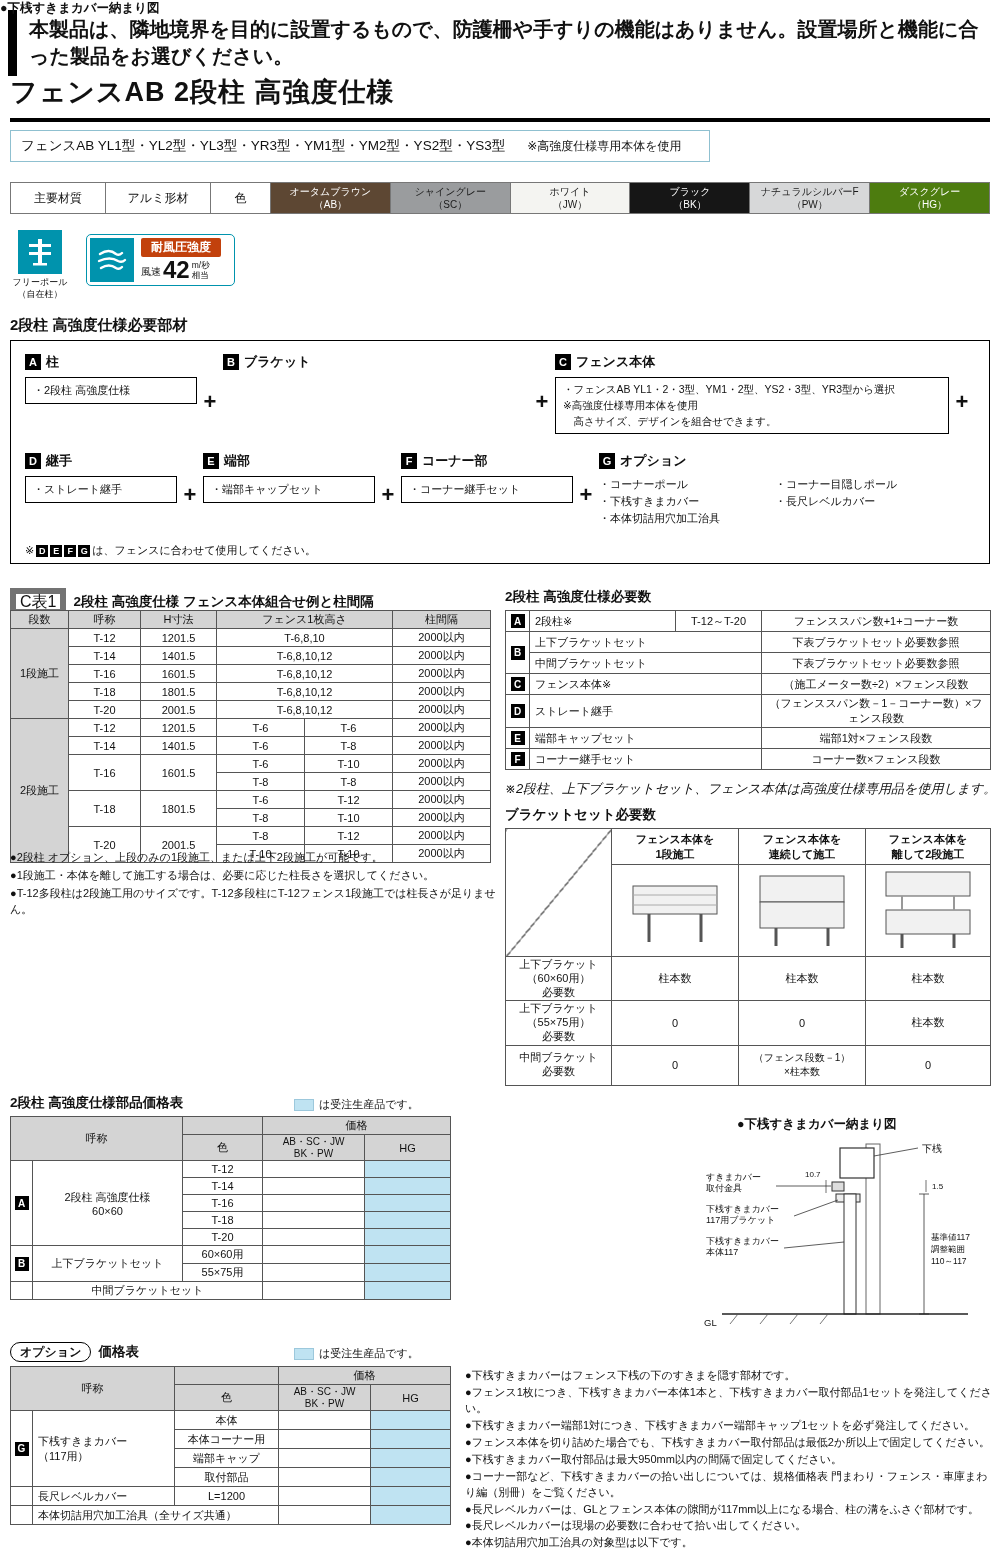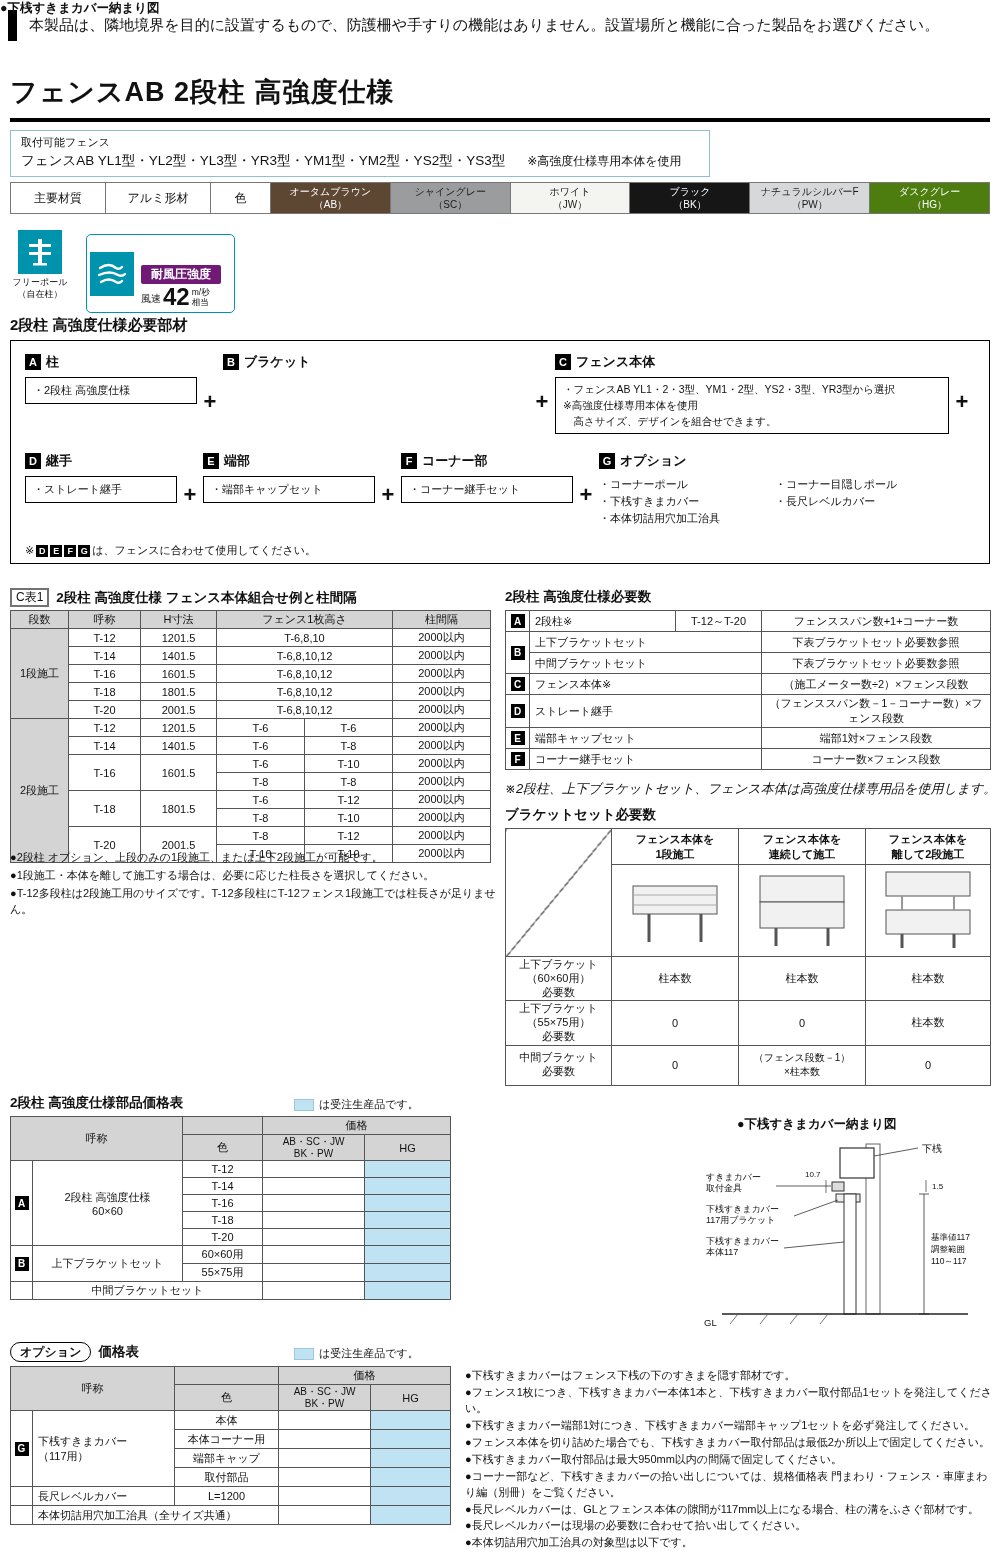--- a/index.html
+++ b/index.html
@@ -2,21 +2,21 @@
 <html><head>
 <meta charset="utf-8">
 <style>
   :root{ --teal:#0093ad; --hdr:#d4d4d4; --line:#555; --blue:#bfe3f2; }
   *{margin:0;padding:0;box-sizing:border-box;}
   body{font-family:"Liberation Sans","DejaVu Sans",sans-serif;color:#111;background:#fff;}
   .page{position:relative;width:1000px;height:1552px;background:#fff;overflow:hidden;}
   .abs{position:absolute;}
   .pre{white-space:pre-line;}
   
-  .notice{border-left:9px solid #000;padding:6px 0 6px 12px;font-size:15px;font-weight:normal;}
+  .notice{border-left:9px solid #000;padding:6px 0 6px 12px;font-size:20px;font-weight:bold;}
   
   .title{font-size:27px;font-weight:bold;border-bottom:4px solid #000;padding-bottom:8px;letter-spacing:1px;}
   
   .compat{border:1px solid #8fc0d0;padding:4px 10px 6px;}
   .compat .lbl{font-size:11px;}
   .compat .row{display:flex;gap:22px;align-items:baseline;margin-top:2px;}
   .compat .models{font-size:13.5px;}
   .compat .note{font-size:12px;}
   
   .matbar{display:flex;border:1px solid #777;height:32px;}
@@ -72,37 +72,36 @@
   .legend{font-size:11px;display:flex;align-items:center;}
   .lg-sq{display:inline-block;width:20px;height:12px;background:var(--blue);border:1px solid #9cc8dc;margin-right:5px;}
   
   .pill{border:1.5px solid #000;border-radius:10px;padding:0 9px;font-weight:bold;font-size:12px;display:inline-block;line-height:18px;}
   
   .nlist{font-size:11px;line-height:1.45;}
   .nlist div{margin-bottom:1px;}
   .t1notes{font-size:11px;line-height:1.45;}
   .t1notes div{margin-bottom:2px;}
   .reqnote{font-size:13px;font-style:italic;}
-  .tagbox{border:2px solid #737373;font-size:12px;padding:0 4px;line-height:15px;display:inline-block;}
+  .tagbox{border:6px solid #737373;font-size:16px;padding:0 4px;line-height:15px;display:inline-block;}
   svg{font-family:inherit;}
   svg text{fill:#111;}
 </style>
 </head>
 <body>
 
 <div class="page">
 
   <div class="notice abs" style="top:10px;left:8px;right:8px;">
     <span>本製品は、隣地境界を目的に設置するもので、防護柵や手すりの機能はありません。設置場所と機能に合った製品をお選びください。</span>
   </div>
 
   <div class="title abs" style="top:74px;left:10px;width:980px;">フェンスAB 2段柱 高強度仕様</div>
 
   <div class="compat abs" style="top:130px;left:10px;width:700px;">
-    <div class="lbl">取付可能フェンス</div>
     <div class="row">
       <span class="models">フェンスAB YL1型・YL2型・YL3型・YR3型・YM1型・YM2型・YS2型・YS3型</span>
       <span class="note">※高強度仕様専用本体を使用</span>
     </div>
   </div>
 
   <div class="matbar abs" style="top:182px;left:10px;width:980px;">
     <div class="matcell" style="width:95px;">主要材質</div>
     <div class="matcell" style="width:105px;">アルミ形材</div>
     <div class="matcell" style="width:60px;">色</div>
@@ -147,21 +146,21 @@
 
   <div class="wind abs" style="top:234px;left:86px;">
     <div class="wd-ico" style="background: rgb(0, 147, 173);">
       <svg width="32" height="32" viewBox="0 0 32 32">
         <path d="M4 10 q9 -6 16 0 q3 2 6 -1" fill="none" stroke="#fff" stroke-width="2.4" stroke-linecap="round"></path>
         <path d="M3 17 q11 -5 19 0 q4 2 7 -1" fill="none" stroke="#fff" stroke-width="2.4" stroke-linecap="round"></path>
         <path d="M5 24 q8 -5 15 0 q3 2 6 -1" fill="none" stroke="#fff" stroke-width="2.4" stroke-linecap="round"></path>
       </svg>
     </div>
     <div class="wd-right">
-      <div class="wd-title" style="background: #701a75; margin-top: 27px;">耐風圧強度</div>
+      <div class="wd-title" style="background: #c2410c;">耐風圧強度</div>
       <div class="wd-line">
         <span class="wd-pre">風速</span>
         <span class="wd-val">42</span>
         <span class="wd-stack">
           <span>m/秒</span>
           <span>相当</span>
         </span>
       </div>
     </div>
   </div>

